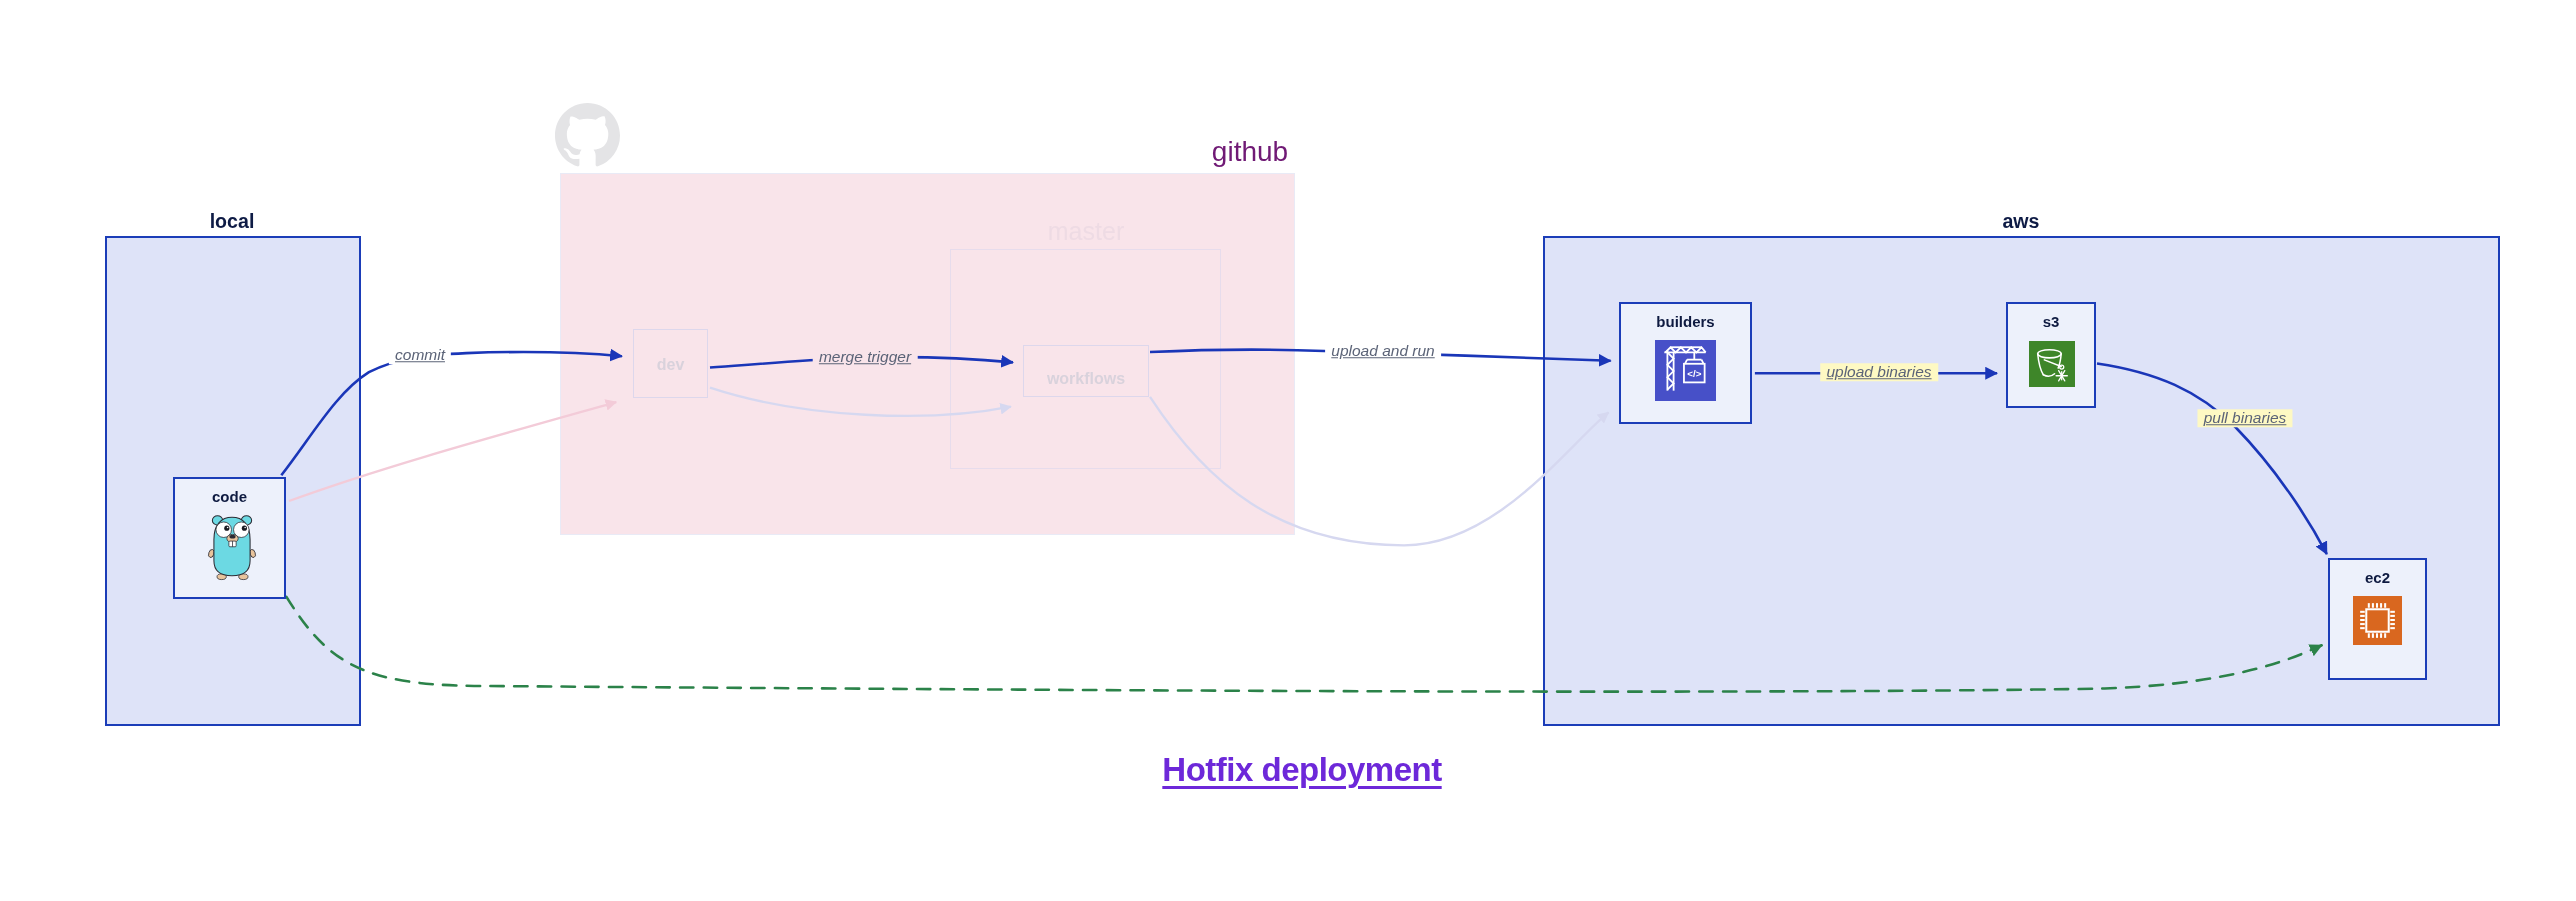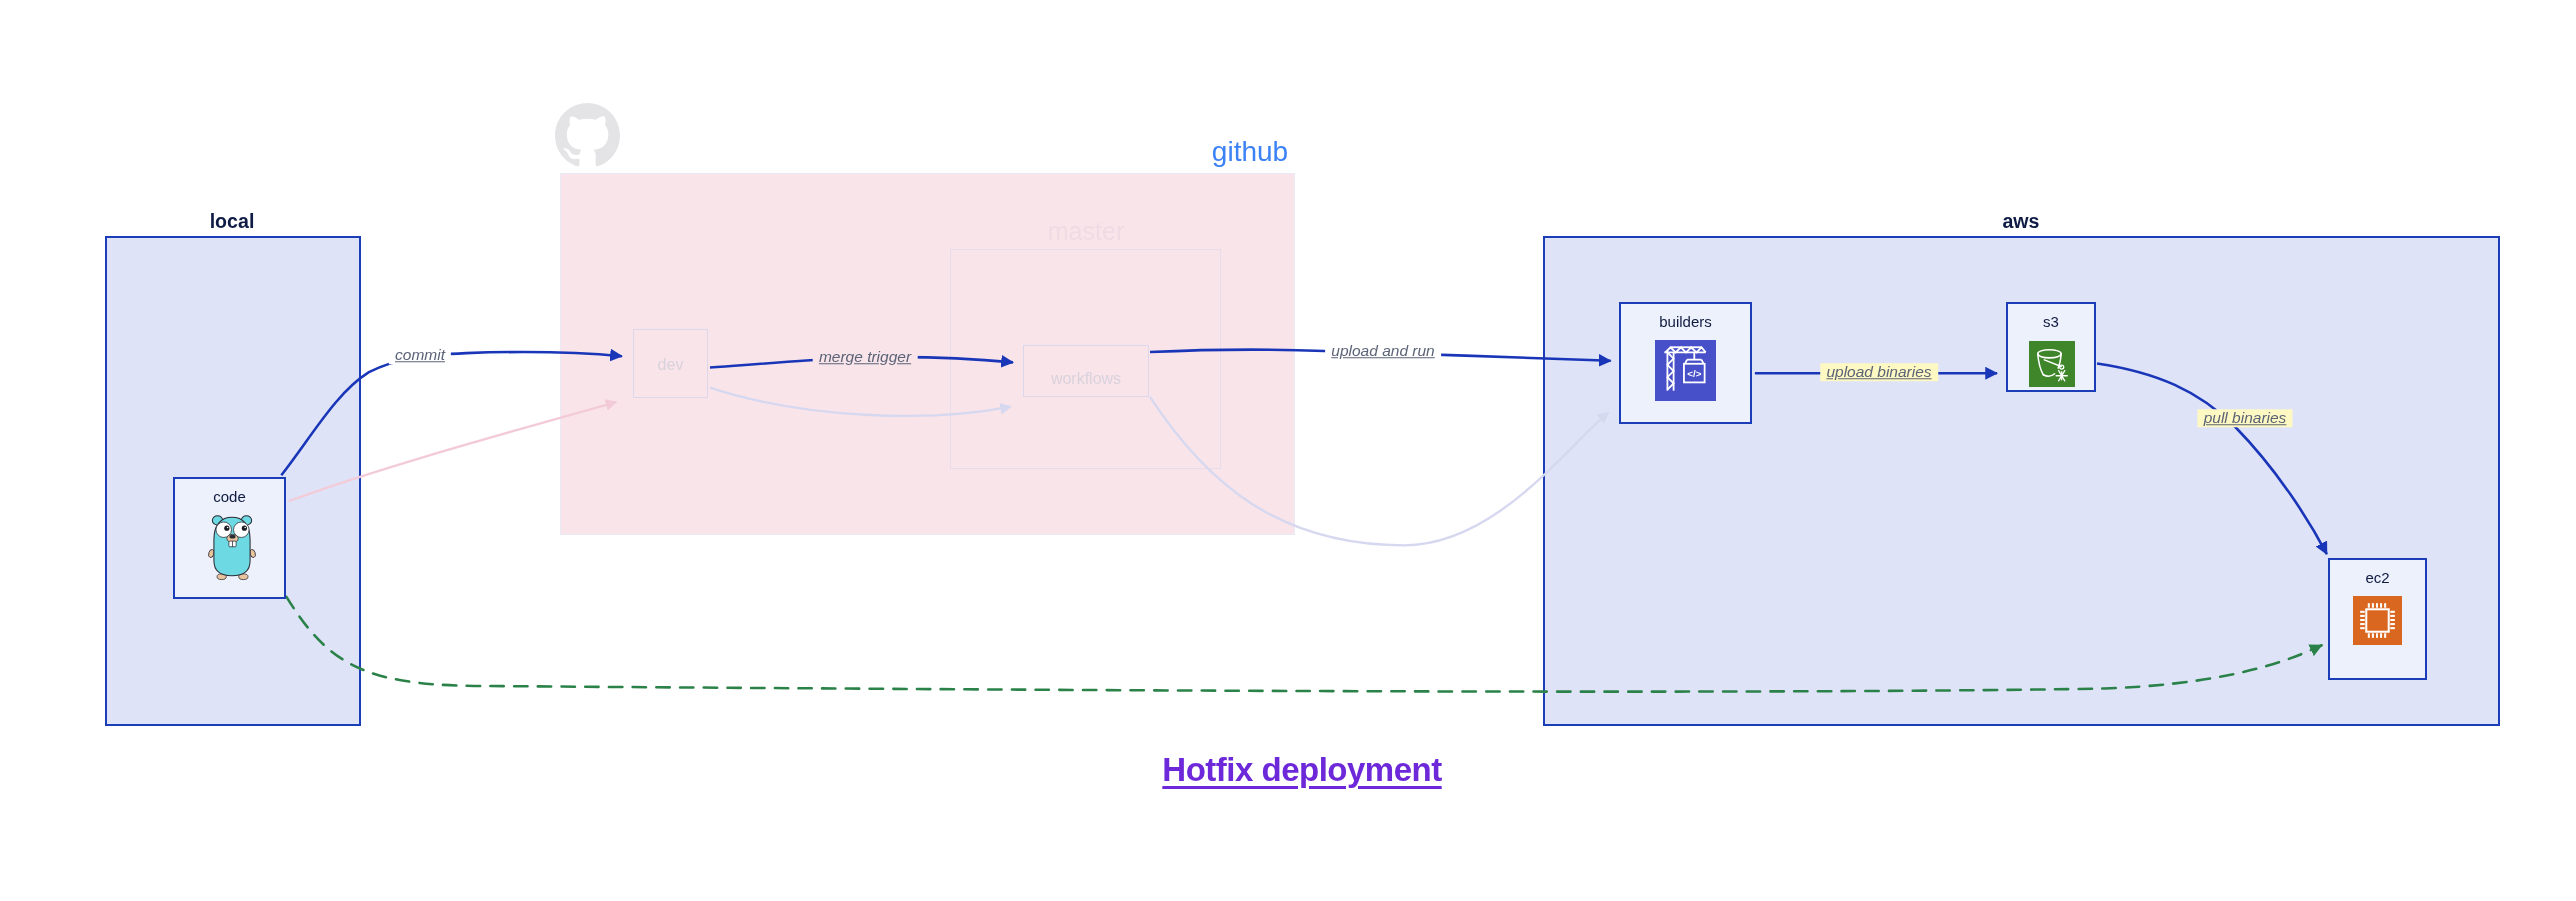--- a/index.html
+++ b/index.html
@@ -8,23 +8,23 @@
   .layer{position:absolute;left:0;top:0;width:100%;height:100%;}
   .container-box{position:absolute;box-sizing:border-box;}
   .c-strong{background:#dee3f8;border:2.1px solid #1b3db8;}
   .c-github{background:#f9e4ea;border:1px solid #e9eaf6;}
   .c-master{background:transparent;border:1.5px solid #e7dcec;}
   .node{position:absolute;box-sizing:border-box;}
   .n-strong{background:#edf1fb;border:2.1px solid #1b3db8;}
   .n-faded{background:transparent;border:1.5px solid #ddd7ec;}
   .ctr-label{position:absolute;transform:translate(-50%,-50%);font-size:19.6px;font-weight:600;
              color:#0e1b45;white-space:nowrap;}
-  .ctr-label.faded-gh{font-size:28px;font-weight:400;color:#3b82f6;}
+  .ctr-label.faded-gh{font-size:28px;font-weight:400;color:#701a75;}
   .ctr-label.faded-ms{font-size:25px;font-weight:400;color:#eedbe4;}
-  .node-label{position:absolute;left:0;right:0;text-align:center;font-size:15px;font-weight:400;
+  .node-label{position:absolute;left:0;right:0;text-align:center;font-size:15px;font-weight:700;
               color:#0e1a40;white-space:nowrap;}
   .node-label.faded{font-size:16px;color:#d9d2dc;}
   .edge-label{position:absolute;transform:translate(-50%,-50%);font-size:15.5px;font-style:italic;
               color:#5b6377;white-space:nowrap;padding:1px 6.2px;line-height:1;z-index:4;text-decoration:underline;}
   .bg-white{background:#ffffff;} .bg-pink{background:#f9e4ea;} .bg-lav{background:#fef9c3;}
   .title{position:absolute;transform:translate(-50%,-50%);font-size:33px;font-weight:600;
          letter-spacing:-0.5px;color:#6d28d9;text-decoration:underline;
          text-decoration-thickness:3.1px;text-underline-offset:5.2px;white-space:nowrap;z-index:2;}
   .z1{z-index:1}.z2{z-index:2}.z3{z-index:3}
   svg{display:block;}
@@ -135,21 +135,21 @@
             <line x1="76" y1="24" x2="76" y2="38"></line>
             <line x1="62" y1="38" x2="90" y2="38"></line>
             <path d="M62 38 L58 46 M90 38 L94 46"></path>
             <rect x="56" y="46" width="40" height="36"></rect>
           </g>
           <text x="76" y="71" font-family="Liberation Sans, sans-serif" font-size="19" font-weight="700" fill="#ffffff" text-anchor="middle">&lt;/&gt;</text>
         </svg>
       </div>
     </div>
 
-    <div class="node n-strong" style="left:2006px;top:302px;width:90px;height:90px;">
+    <div class="node n-strong" style="left:2006px;top:302px;width:90px;height:106px;">
       <div class="node-label" style="top:8.8px;">s3</div>
       <div class="icon-wrap" style="left:20.6px;top:37px;">
         <svg width="46" height="46" viewBox="0 0 90 90">
           <rect x="0" y="0" width="90" height="90" fill="#3e8629"></rect>
           <g stroke="#ffffff" stroke-width="3" fill="none" stroke-linecap="round">
             <ellipse cx="40" cy="25" rx="23" ry="8"></ellipse>
             <path d="M17 25 C19 45 23 58 28 66"></path>
             <path d="M63 25 C62 37 60 46 57 53"></path>
             <path d="M28 66 Q40 73 50 64"></path>
             <line x1="30" y1="37" x2="63" y2="50"></line>

